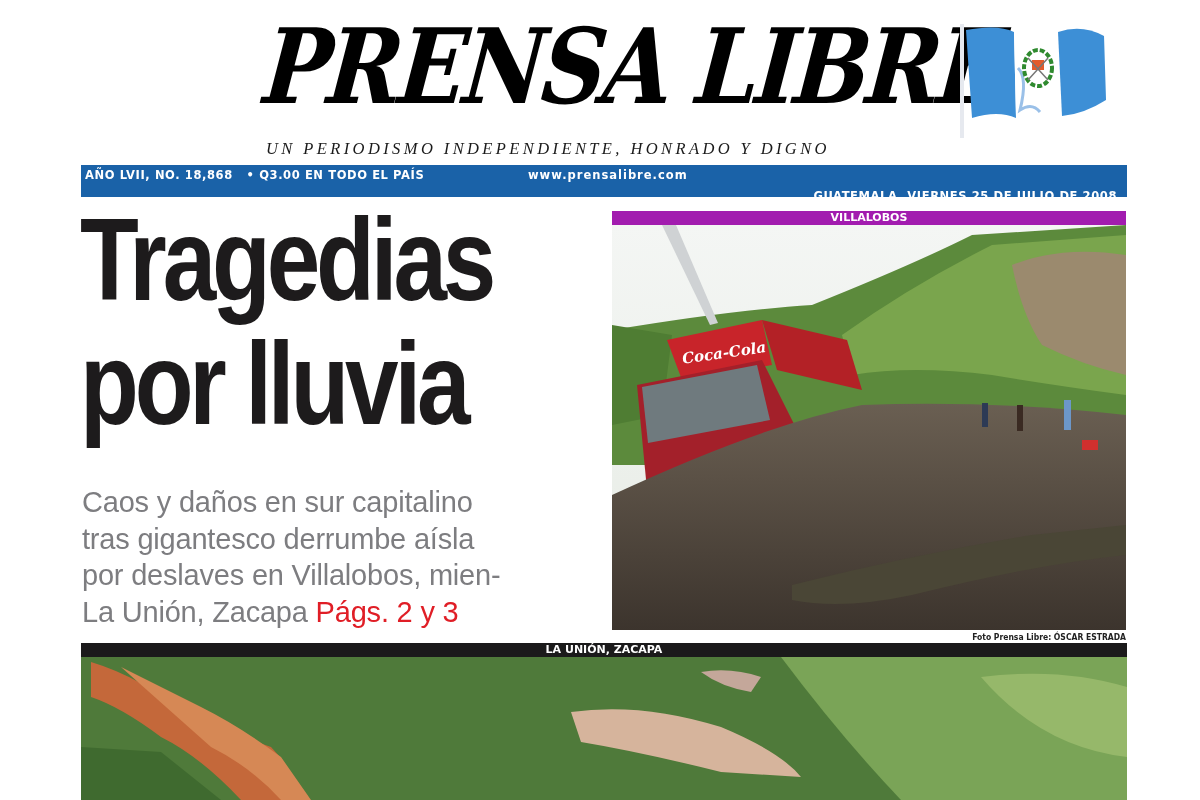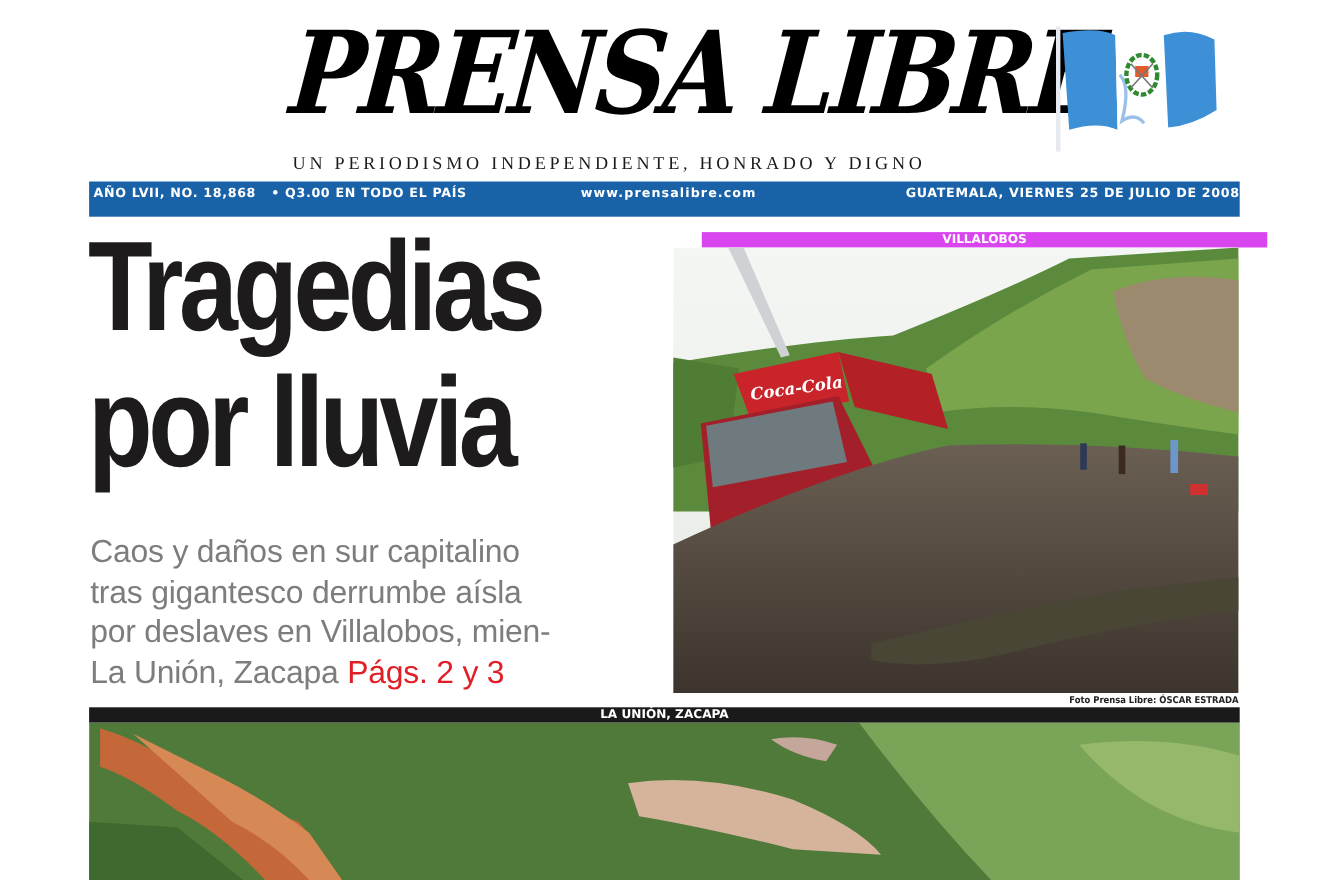--- a/index.html
+++ b/index.html
@@ -10,56 +10,56 @@
     .masthead-title {
       position: absolute; left: 265px; top: 2px; width: 665px; height: 130px;
       font-family: "DejaVu Serif", serif; font-weight: bold; font-style: italic;
       font-size: 104px; line-height: 130px; letter-spacing: -4px; color: #000;
       transform: scaleX(0.86) skewX(-6deg); transform-origin: left center;
       white-space: nowrap; text-transform: uppercase;
     }
     .tagline {
       position: absolute; left: 266px; top: 139px; width: 660px;
       font-family: "Liberation Serif", serif; font-size: 16.5px; letter-spacing: 3.4px;
-      color: #1a1a1a; white-space: nowrap;
+      color: #1a1a1a; white-space: nowrap; font-style: italic;
     }
     .flag { position: absolute; left: 958px; top: 18px; width: 152px; height: 120px; }
 
     
     .info-band {
       position: absolute; left: 81px; top: 165px; width: 1046px; height: 32px;
       background: #1a62a8; color: #fff; font-family: "DejaVu Sans", sans-serif;
       font-weight: bold; font-size: 11.5px; letter-spacing: 0.6px; line-height: 20px;
     }
     .info-band span { position: absolute; top: 0; white-space: nowrap; }
     .info-left { left: 4px; }
     .info-url { left: 447px; font-weight: bold; letter-spacing: 1px; }
-    .info-right { right: 0; }
+    .info-right { right: 10px; margin-top: 21px; }
 
     
     .headline {
       position: absolute; left: 80px; top: 196px; width: 520px;
       font-family: "Liberation Sans", sans-serif; font-weight: bold;
       font-size: 116px; line-height: 128px; letter-spacing: -5px; color: #1d1b1c;
       transform: scaleX(0.83); transform-origin: left top; white-space: nowrap;
     }
     .headline div { height: 124px; }
     .deck {
       position: absolute; left: 82px; top: 484px; width: 520px;
       font-family: Liberation Sans, sans-serif; font-size: 29px; line-height: 36.5px;
       color: #7d7d80; letter-spacing: -0.2px;
     }
     .deck div { white-space: nowrap; }
     .deck .pages { color: #e01e26; text-align: center; }
 
     
     .photo1-label {
       position: absolute; left: 612px; top: 211px; width: 514px; height: 14px;
-      background: #d946ef; color: #fff; font-family: "DejaVu Sans", sans-serif;
-      font-weight: bold; font-size: 11px; line-height: 14px; text-align: center; margin-left: 26px;
+      background: #a21caf; color: #fff; font-family: "DejaVu Sans", sans-serif;
+      font-weight: bold; font-size: 11px; line-height: 14px; text-align: center;
     }
     .photo1 { position: absolute; left: 612px; top: 225px; width: 514px; height: 405px; overflow: hidden; }
     .credit {
       position: absolute; right: 74px; top: 632px; font-family: "DejaVu Sans Condensed", "DejaVu Sans", sans-serif;
       font-size: 8.5px; font-weight: bold; color: #222; margin-left: 40px;
     }
 
     
     .photo2-label {
       position: absolute; left: 81px; top: 643px; width: 1046px; height: 14px;

